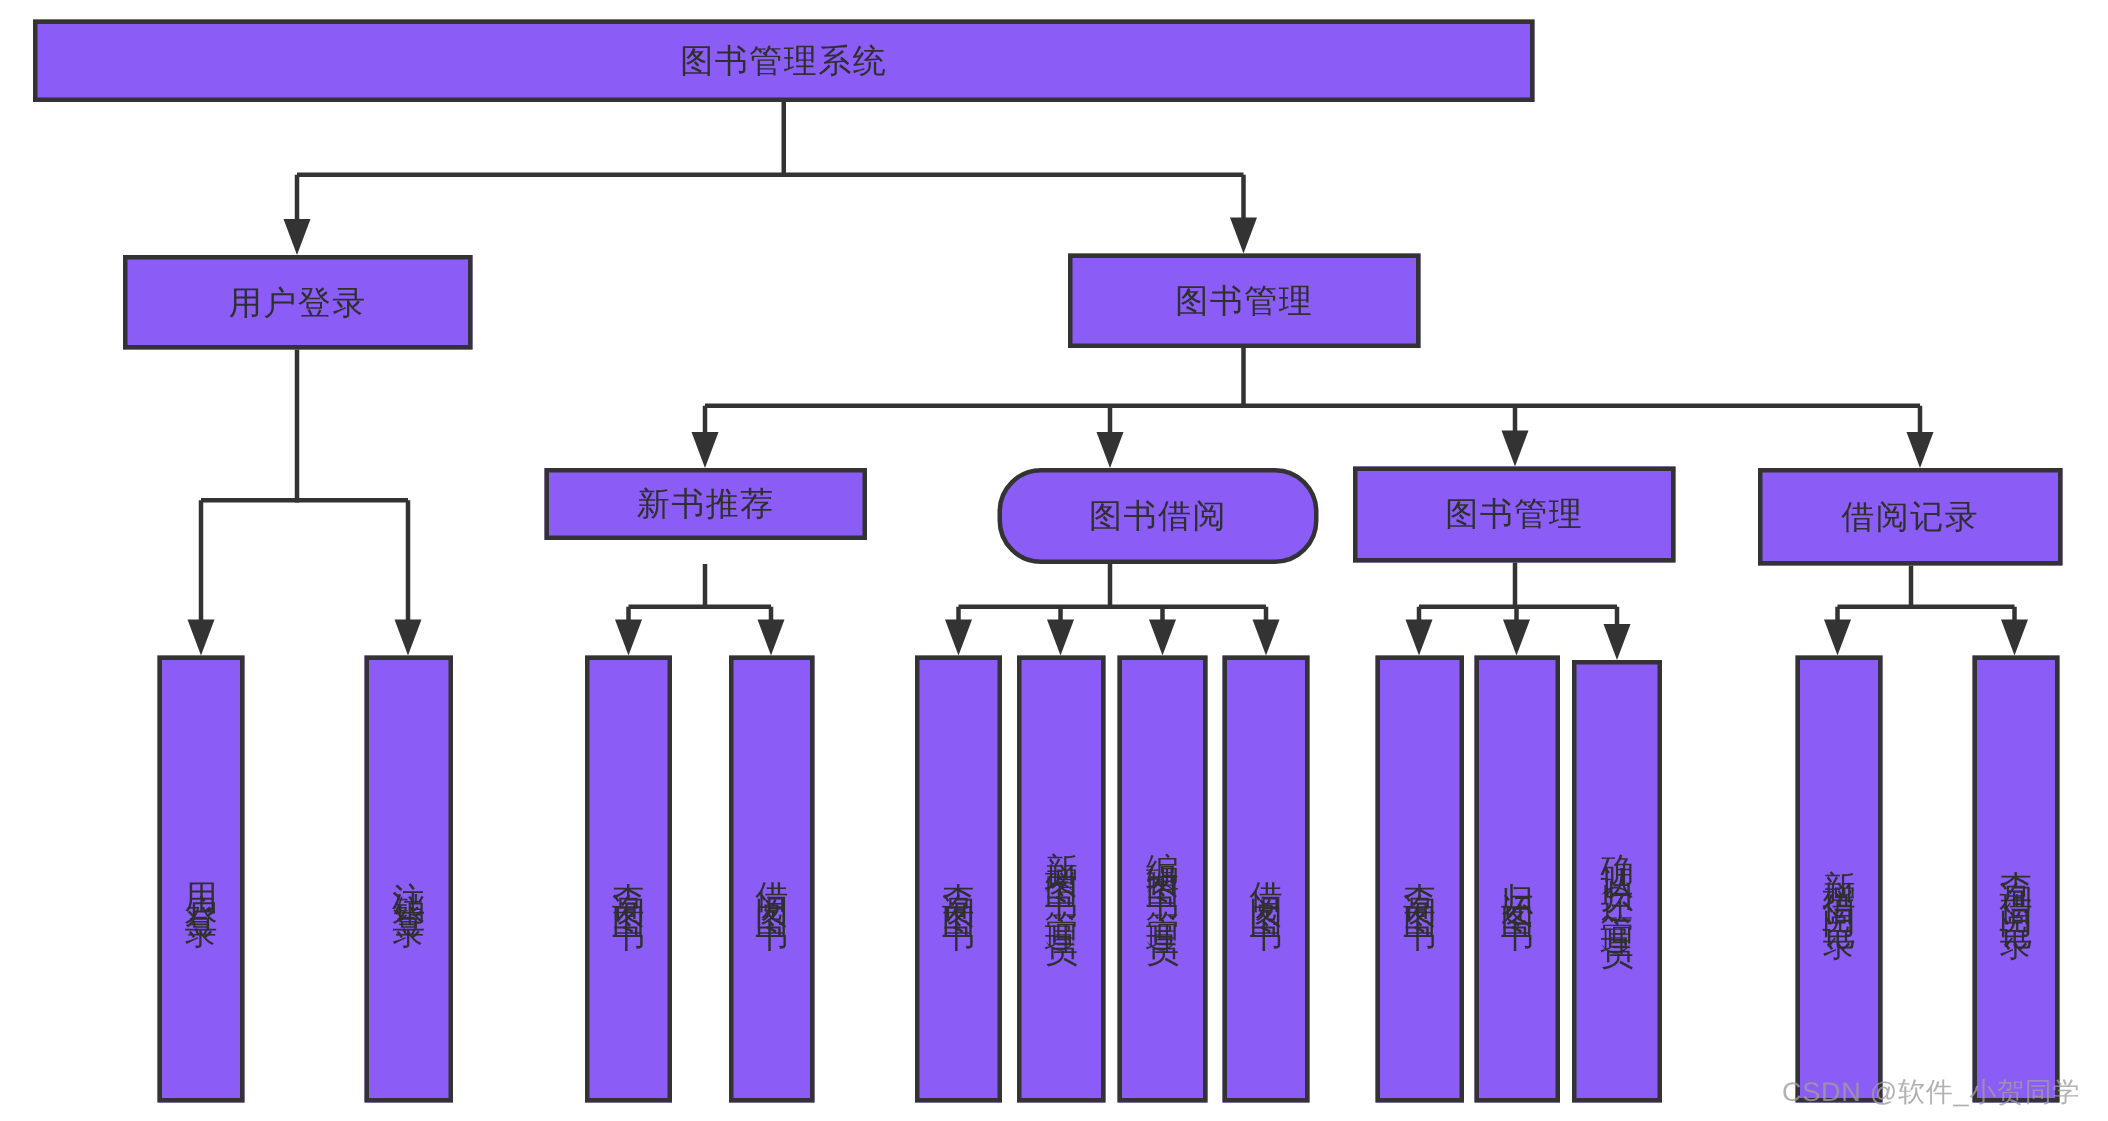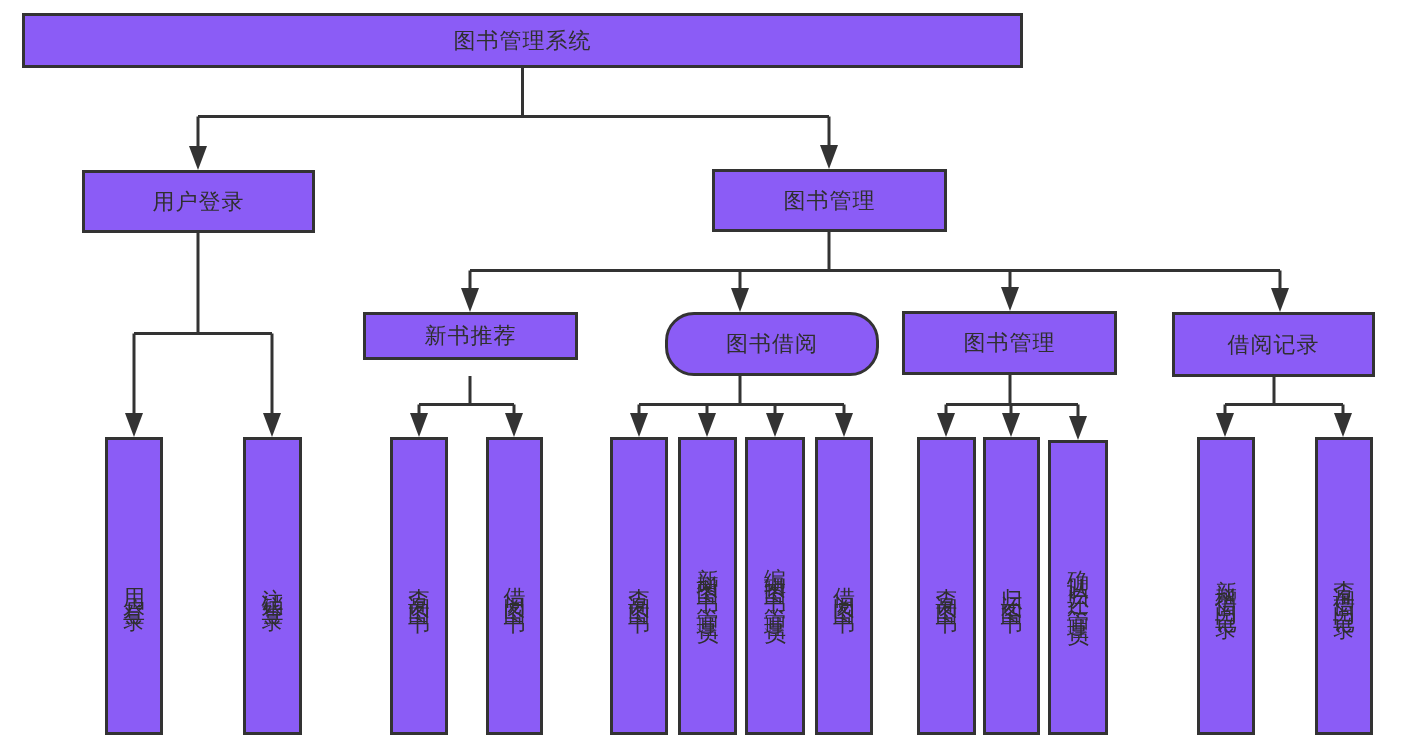--- a/index.html
+++ b/index.html
@@ -201,13 +201,14 @@
   <div class="box leaf n-leaf-cur-confirm">
     <span class="vlabel">确认归还（管理员）</span>
   </div>
   <div class="box leaf n-leaf-record-add">
     <span class="vlabel">新增借阅记录</span>
   </div>
   <div class="box leaf n-leaf-record-query">
     <span class="vlabel">查询借阅记录</span>
   </div>
 
+  <div id="watermark">CSDN @软件_小贺同学</div>
 </div>
 
 </body></html>

